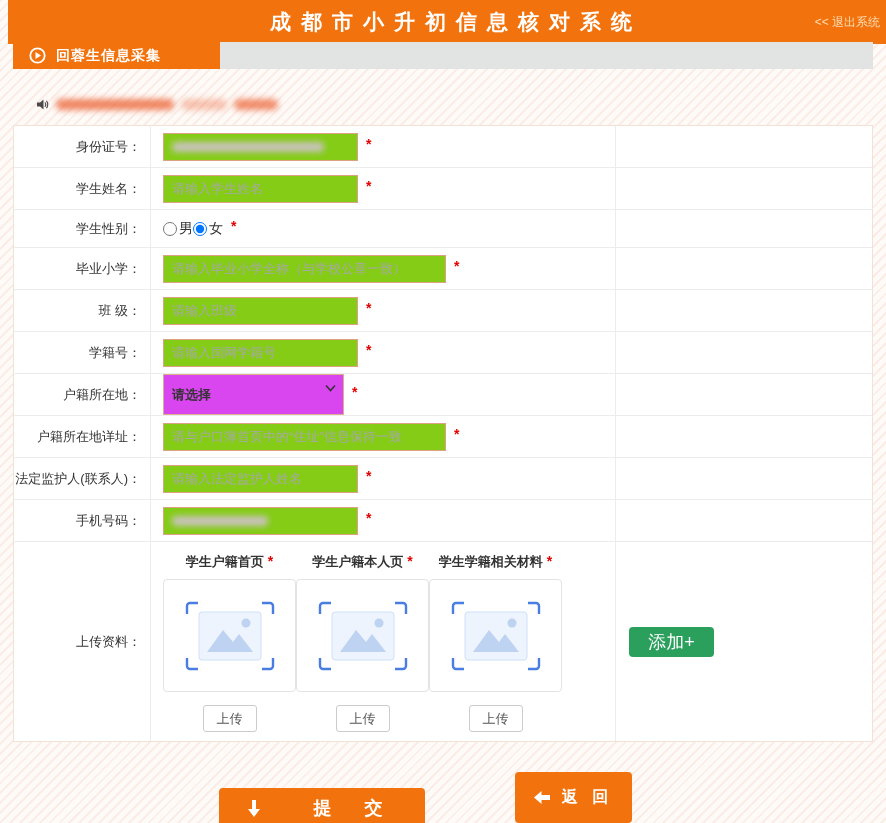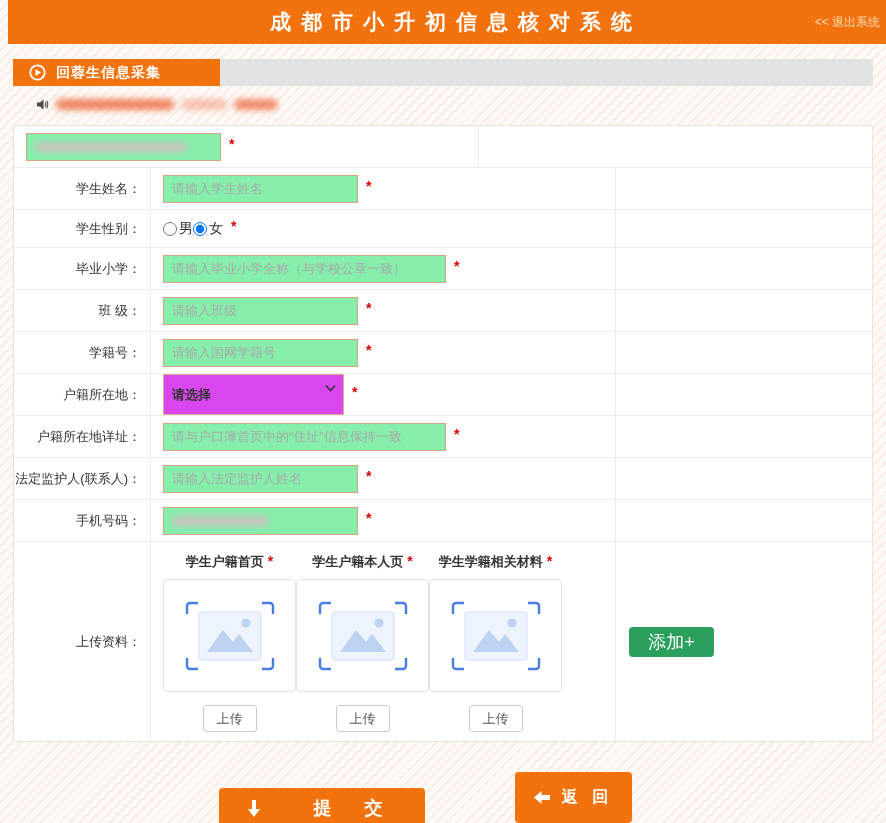--- a/index.html
+++ b/index.html
@@ -18,21 +18,21 @@
     background:#f2730e; display:flex; align-items:center; justify-content:center;margin-left:8px;
   }
   .app-title{
     color:#fff; font-size:21px; font-weight:bold; letter-spacing:10px; text-indent:10px;
   }
   .exit-link{
     position:absolute; right:14px; top:50%; transform:translateY(-50%);
     color:#ffddb5; font-size:12px; text-decoration:none; cursor:pointer;
   }
   
-  .tab-row{ position:absolute; left:13px; top:59px; width:860px; height:27px; display:flex; }
+  .tab-row{ position:absolute; left:13px; top:42px; width:860px; height:27px; display:flex; }
   .tab{
     width:207px; height:27px; background:#f2730e; color:#fff;
     display:flex; align-items:center; padding-left:16px; gap:10px; cursor:pointer;
   }
   .tab-label{ font-size:14px; font-weight:bold; letter-spacing:1px; }
   .tab-ext{ flex:1; background:#e2e3e3; }
   
   .notice{ position:absolute; left:36px; top:96px; height:16px; display:flex; align-items:center; gap:7px; }
   .redact{ display:inline-block; height:11px; border-radius:5px; background:#ee7146; filter:blur(3px); }
   .r1{ width:118px; opacity:.85; }
@@ -50,21 +50,21 @@
     display:flex; align-items:center; justify-content:flex-end;
     padding-right:9px; font-size:13px; color:#333; text-align:right;
   }
   .cell-field{
     width:465px; border-right:1px solid #ececec;
     display:flex; align-items:center; padding-left:12px;
   }
   .cell-empty{ flex:1; }
   .req{ color:#e60000; font-weight:bold; font-size:14px; margin-left:8px; margin-top:-6px; }
   .tbox{
-    height:28px; background:#86efac; border:1px solid #dda184;
+    height:28px; background:#84cc16; border:1px solid #dda184;
     font-size:13px; color:#555; padding:0 8px; outline:none;
     display:flex; align-items:center;
   }
   input.tbox{ display:inline-block; line-height:26px; }
   input.tbox::placeholder{ color:#a8a8a8; opacity:1; }
   .w-std{ width:195px; }
   .w-wide{ width:283px; }
   .val-redact{ display:inline-block; height:10px; border-radius:4px; background:#cac2bf; filter:blur(3px); }
   .vr-id{ width:152px; }
   .vr-phone{ width:96px; }
@@ -144,20 +144,21 @@
       <path d="M10.5 2.8 Q13 6.5 10.5 10.2" stroke="#4a4a4a" stroke-width="1.1" fill="none"></path>
     </svg>
     <span class="redact r1"></span>
     <span class="redact r2"></span>
     <span class="redact r3"></span>
   </div>
 
   <div class="form-table">
 
     <div class="frow">
+      <div class="cell-label">身份证号：</div>
       <div class="cell-field">
         <div class="tbox w-std">
             <span class="val-redact vr-id"></span>
           </div>
         <span class="req">*</span>
       </div>
       <div class="cell-empty"></div>
     </div>
 
     <div class="frow">

